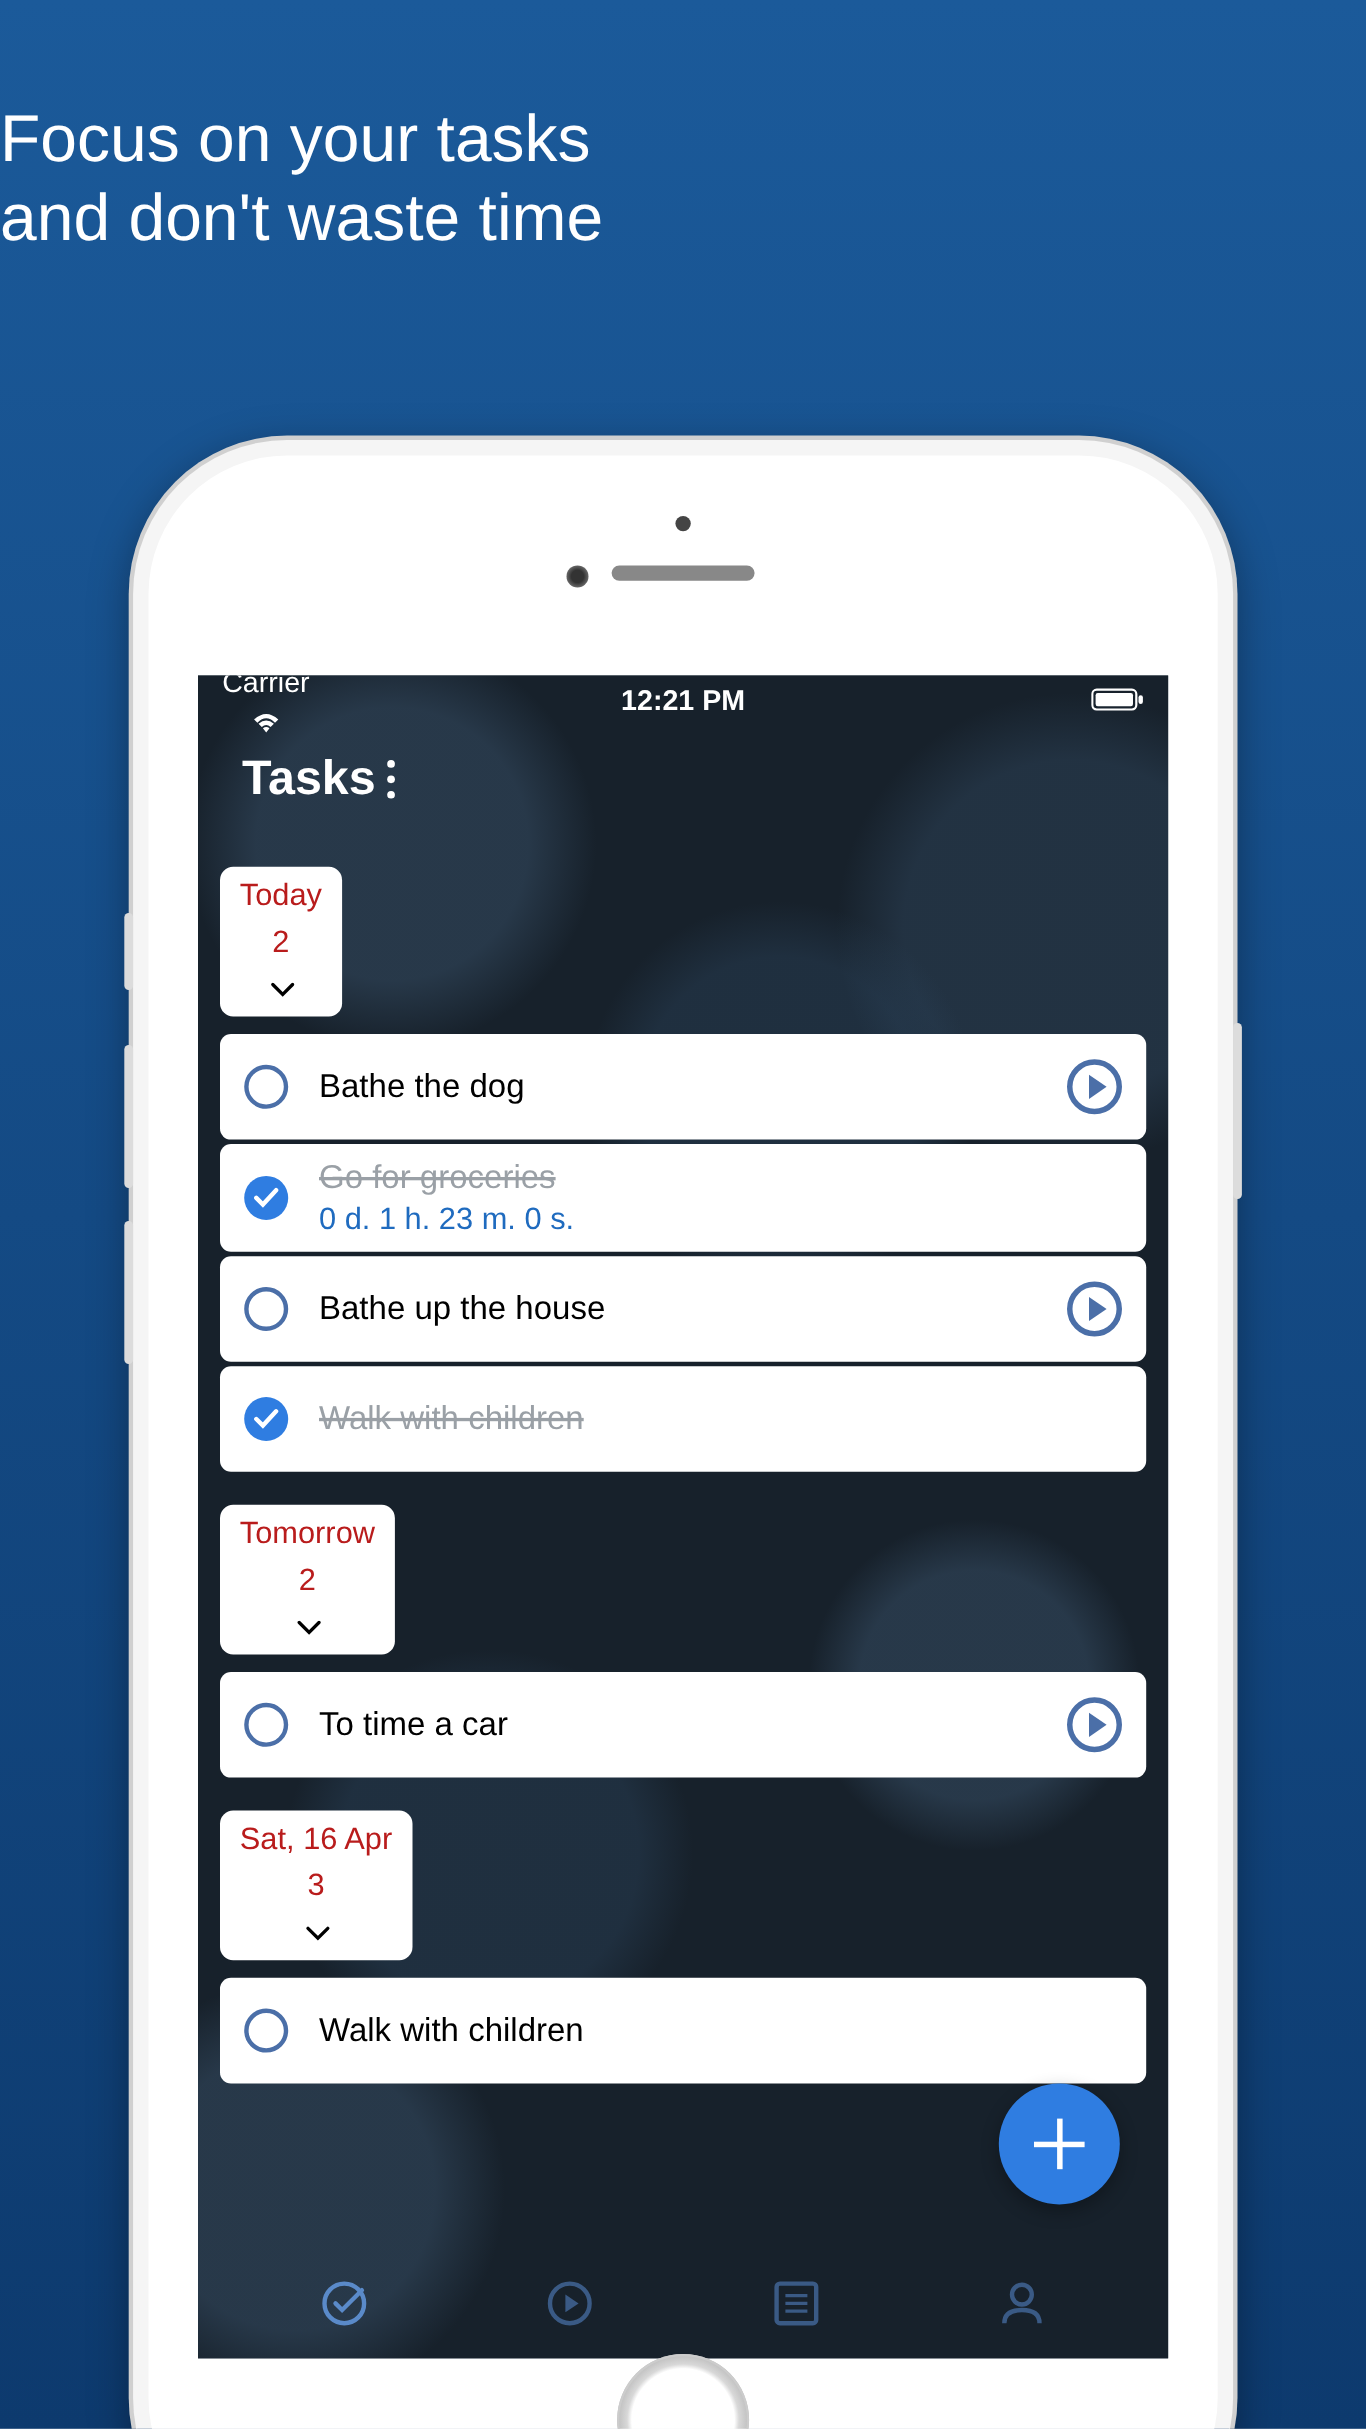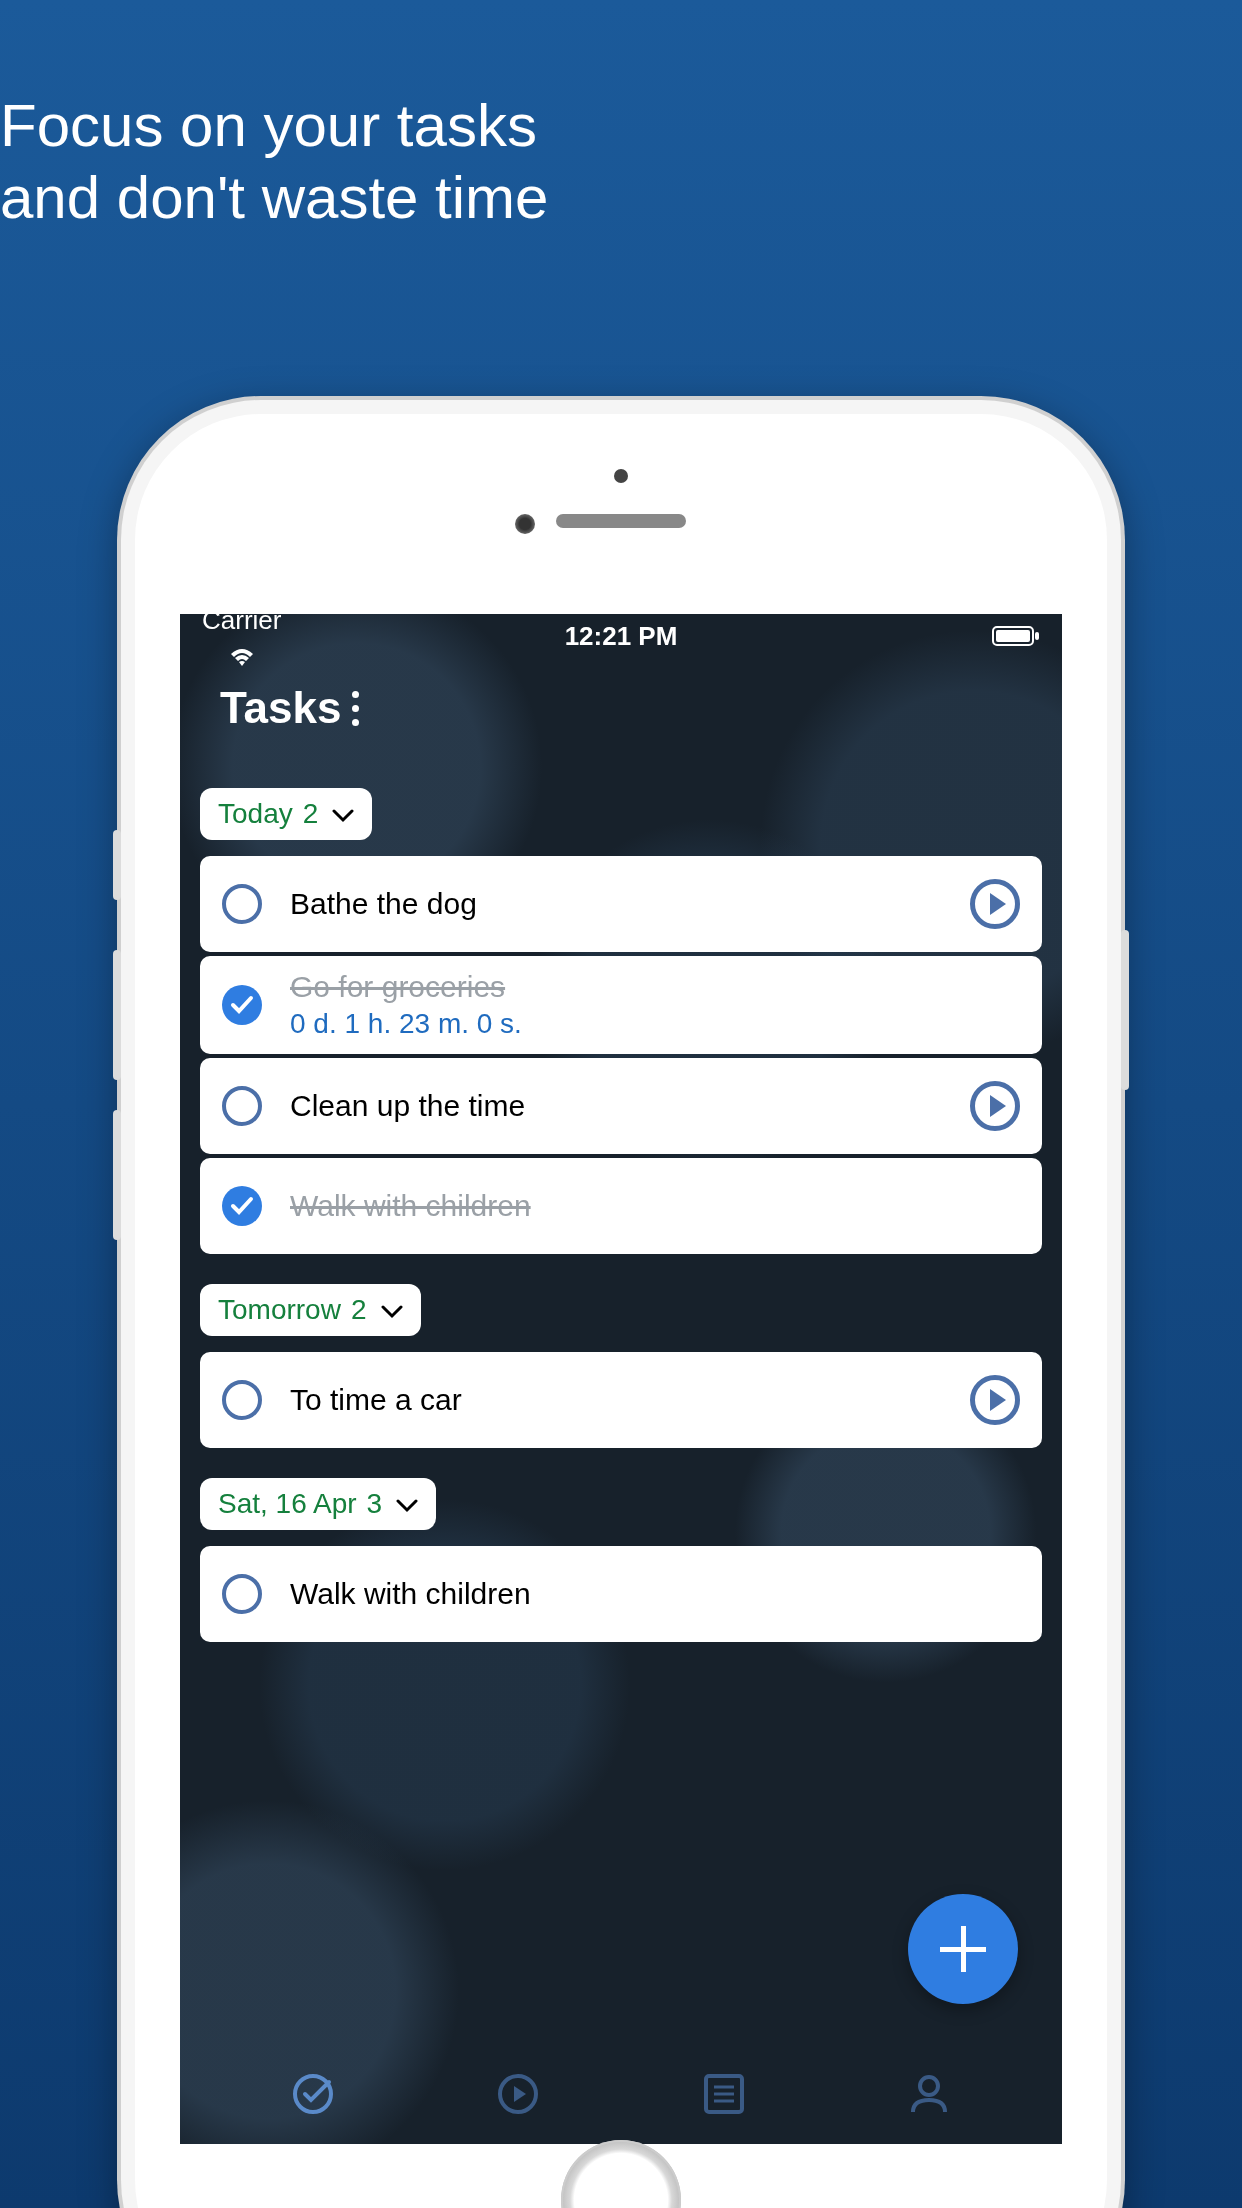--- a/index.html
+++ b/index.html
@@ -117,22 +117,23 @@
   }
   .section-chip {
     display: inline-flex;
     align-items: center;
     background: #fff;
     border-radius: 12px;
     padding: 10px 18px;
     margin: 30px 0 16px 0;
     font-size: 28px;
     font-weight: 500;
-    color: #15803d;
+    color: #b91c1c;
     gap: 10px;
+    flex-direction: column;
   }
   .section-chip .chev { margin-left: 4px; }
   .task-list { display: flex; flex-direction: column; gap: 4px; }
   .task-item {
     background: #fff;
     border-radius: 10px;
     min-height: 96px;
     display: flex;
     align-items: center;
     padding: 14px 22px;
@@ -300,21 +301,21 @@
                 </svg>
               </div>
               <div class="task-body">
                 <div class="task-title">Go for groceries</div>
                 <div class="task-duration">0 d. 1 h. 23 m. 0 s.</div>
               </div>
             </div>
             <div class="task-item">
               <div class="check-circle"></div>
               <div class="task-body">
-                <div class="task-title">Clean up the time</div>
+                <div class="task-title">Bathe up the house</div>
               </div>
               <div class="play-btn">
                 <div class="tri"></div>
               </div>
             </div>
             <div class="task-item completed">
               <div class="check-circle checked">
                 <svg width="24" height="20" viewBox="0 0 24 20">
                   <path d="M3 10 L9 16 L21 3" fill="none" stroke="#fff" stroke-width="4" stroke-linecap="round"></path>
                 </svg>

